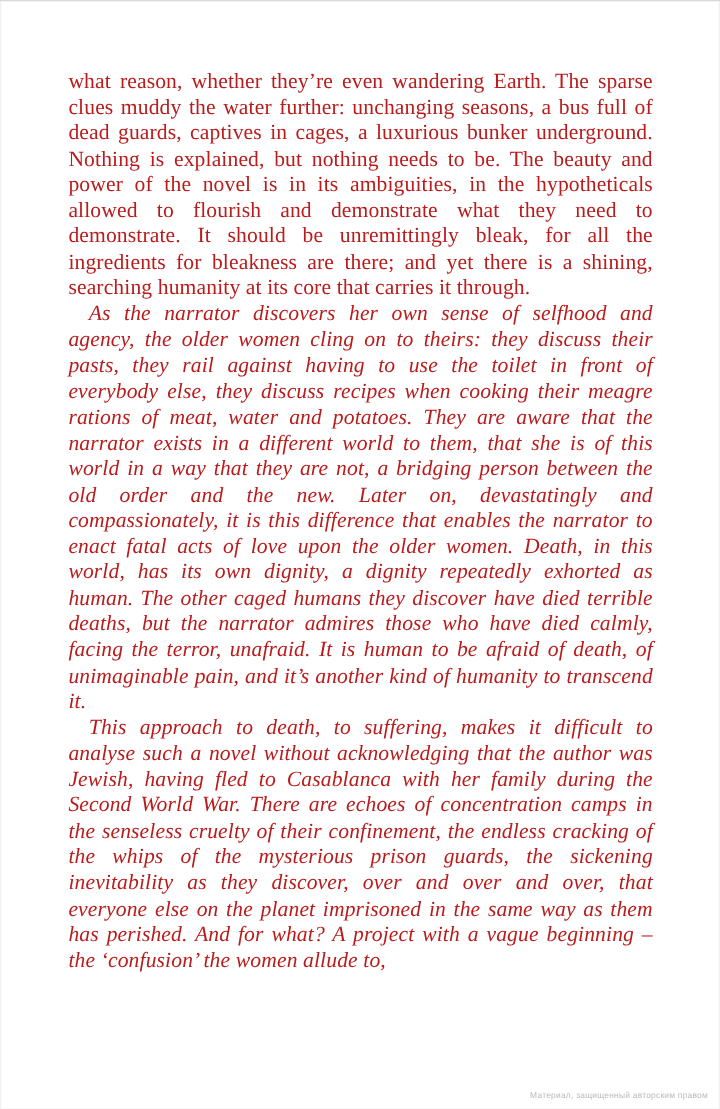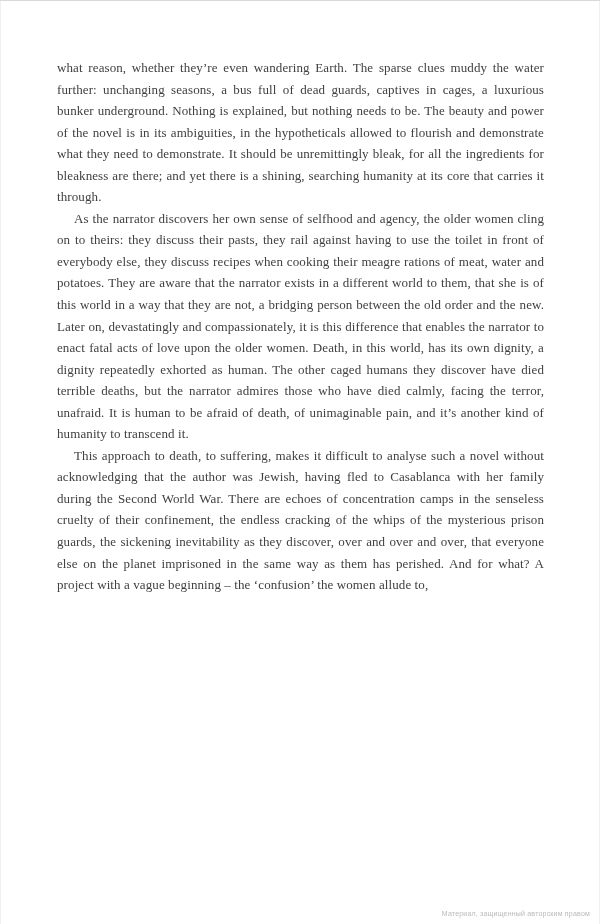--- a/index.html
+++ b/index.html
@@ -15,32 +15,33 @@
     background: #ffffff;
     box-shadow: inset 0 1px 0 #d8d8d8, inset 1px 0 0 #f0f0f0, inset -1px 0 0 #f0f0f0;
     overflow: hidden;
     font-family: "Liberation Serif", "DejaVu Serif", serif;
   }
   .text-block {
     position: absolute;
     top: 57px;
     left: 57px;
     width: 487px;
-    color: #404040;
-    font-size: 13px;
+    color: #b91c1c;
+    font-size: 18px;
     line-height: 21.55px;
     text-align: justify;
     letter-spacing: 0.1px;
   }
   .para {
     margin: 0;
     padding: 0;
   }
   .para.indent {
     text-indent: 17px;
+    font-style: italic;
   }
   .watermark {
     position: absolute;
     right: 10px;
     bottom: 7px;
     font-family: "Liberation Sans", "DejaVu Sans", sans-serif;
     font-size: 7px;
     color: #b9b9b9;
     letter-spacing: 0.2px;
   }

